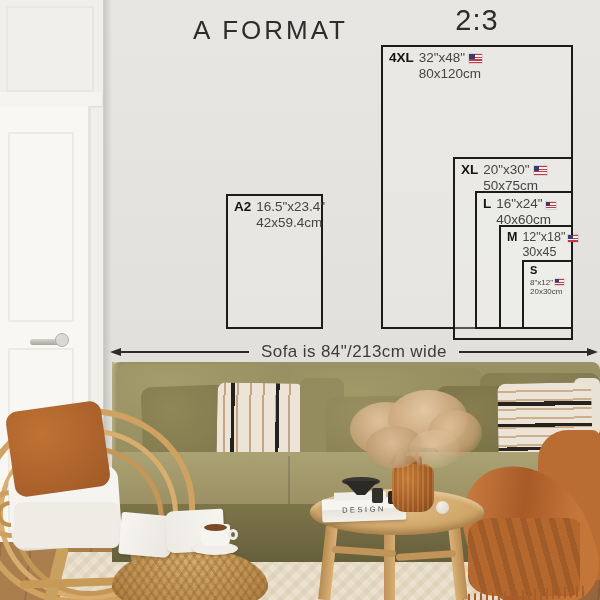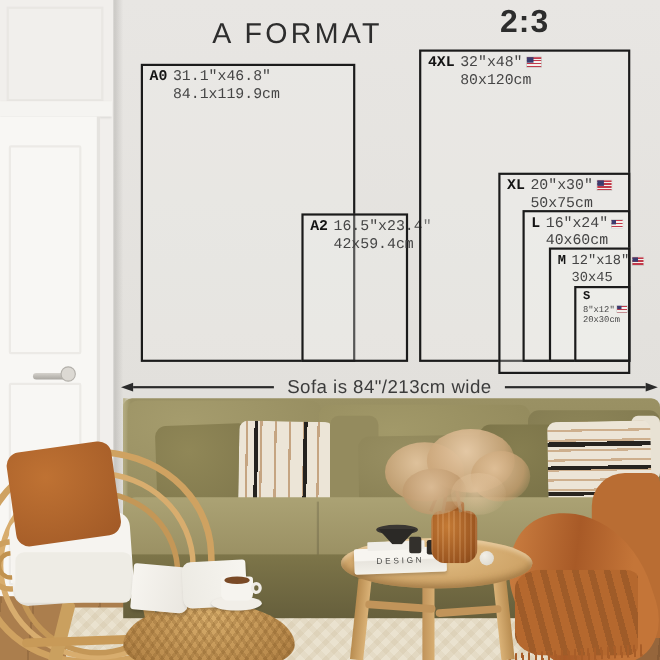--- a/index.html
+++ b/index.html
@@ -4,37 +4,37 @@
 <style>
   html,body{margin:0;padding:0;background:#888;}
   #stage{position:relative;width:600px;height:600px;overflow:hidden;
     background:linear-gradient(180deg,#e8e6e3 0%,#e3e1dd 50%,#dedcd8 100%);
     font-family:"Liberation Sans",sans-serif;}
   .o{position:absolute;}
 
   
   .ctitle{color:#2d2d2d;text-align:center;font-weight:400;}
   .t-a{left:103px;top:15px;width:245px;font-size:26px;letter-spacing:3px;text-align:right;}
-  .t-r{left:381px;top:4px;width:192px;font-size:29px;letter-spacing:1px;font-weight:bold;}
-  .szbox{position:absolute;border:2.5px solid #1b1b1b;background:rgba(242,240,236,0.28);box-sizing:border-box;font-family:Liberation Mono, monospace;}
+  .t-r{left:381px;top:4px;width:192px;font-size:29px;letter-spacing:1px;}
+  .szbox{position:absolute;border:2.5px solid #1b1b1b;background:rgba(242,240,236,0.28);box-sizing:border-box;}
   .sz{display:flex;gap:5px;padding:3px 2px 0 6px;line-height:1.18;}
   .sz.stacked{display:block;padding-top:2px;}
   .stacked .dims{margin-top:1px;}
   .lbl{font-weight:700;color:#141414;}
   .dims{color:#454545;}
   .in-line{white-space:nowrap;}
   .a0,.a1,.a2,.x4,.x3,.x2,.xlb,.lb{font-size:13.5px;}
   .a3{font-size:12px;} .a3 .dims{font-size:9.5px;}
   .a4{font-size:11px;} .a4 .dims{font-size:9px;}
   .md{font-size:12.5px;}
   .smb{font-size:11px;} .smb .dims{font-size:8px;}
   
   .a0{left:128px;top:58px;width:195px;height:271px;}
   .a1{left:185px;top:139px;width:138px;height:190px;}
-  .a2{left:226px;top:194px;width:97px;height:135px;margin-left:48px;}
+  .a2{left:226px;top:194px;width:97px;height:135px;}
   .a3{left:253px;top:233px;width:70px;height:96px;}
   .a4{left:273px;top:263px;width:50px;height:66px;}
   .x4{left:381px;top:45px;width:192px;height:284px;}
   .x3{left:406px;top:83px;width:167px;height:246px;}
   .x2{left:428px;top:119px;width:145px;height:210px;}
   .xlb{left:453px;top:157px;width:120px;height:183px;}
   .lb{left:475px;top:191px;width:98px;height:138px;}
   .md{left:499px;top:225px;width:74px;height:104px;}
   .smb{left:522px;top:260px;width:51px;height:69px;}
 
@@ -67,29 +67,20 @@
   <div class="o" style="left:0;top:106px;width:88px;height:440px;background:#f8f7f4;border-right:3px solid #e5e3df;"></div>
   <div class="o" style="left:8px;top:132px;width:62px;height:186px;border:2px solid #eceae6;border-radius:2px;"></div>
   <div class="o" style="left:8px;top:348px;width:62px;height:180px;border:2px solid #eceae6;border-radius:2px;"></div>
   <div class="o" style="left:30px;top:339px;width:34px;height:6px;background:linear-gradient(180deg,#d6d3cd,#a9a6a0);border-radius:3px;"></div>
   <div class="o" style="left:55px;top:333px;width:14px;height:14px;border-radius:50%;background:#dcd9d3;border:1.5px solid #b3b0aa;box-sizing:border-box;"></div>
   <div class="o" style="left:103px;top:0;width:9px;height:546px;background:linear-gradient(90deg,rgba(115,113,109,0.28),rgba(115,113,109,0));"></div>
 
   <div class="o ctitle t-a">A FORMAT</div>
   <div class="o ctitle t-r">2:3</div>
 
-  <div class="szbox a0">
-    <div class="sz">
-        <b class="lbl">A0</b>
-      <div class="dims">
-          <div class="in-line">31.1"x46.8"</div>
-      <div>84.1x119.9cm</div>
-        </div>
-      </div>
-  </div>
   <div class="szbox a2">
     <div class="sz">
         <b class="lbl">A2</b>
       <div class="dims">
           <div class="in-line">16.5"x23.4"</div>
       <div>42x59.4cm</div>
         </div>
       </div>
   </div>
 

